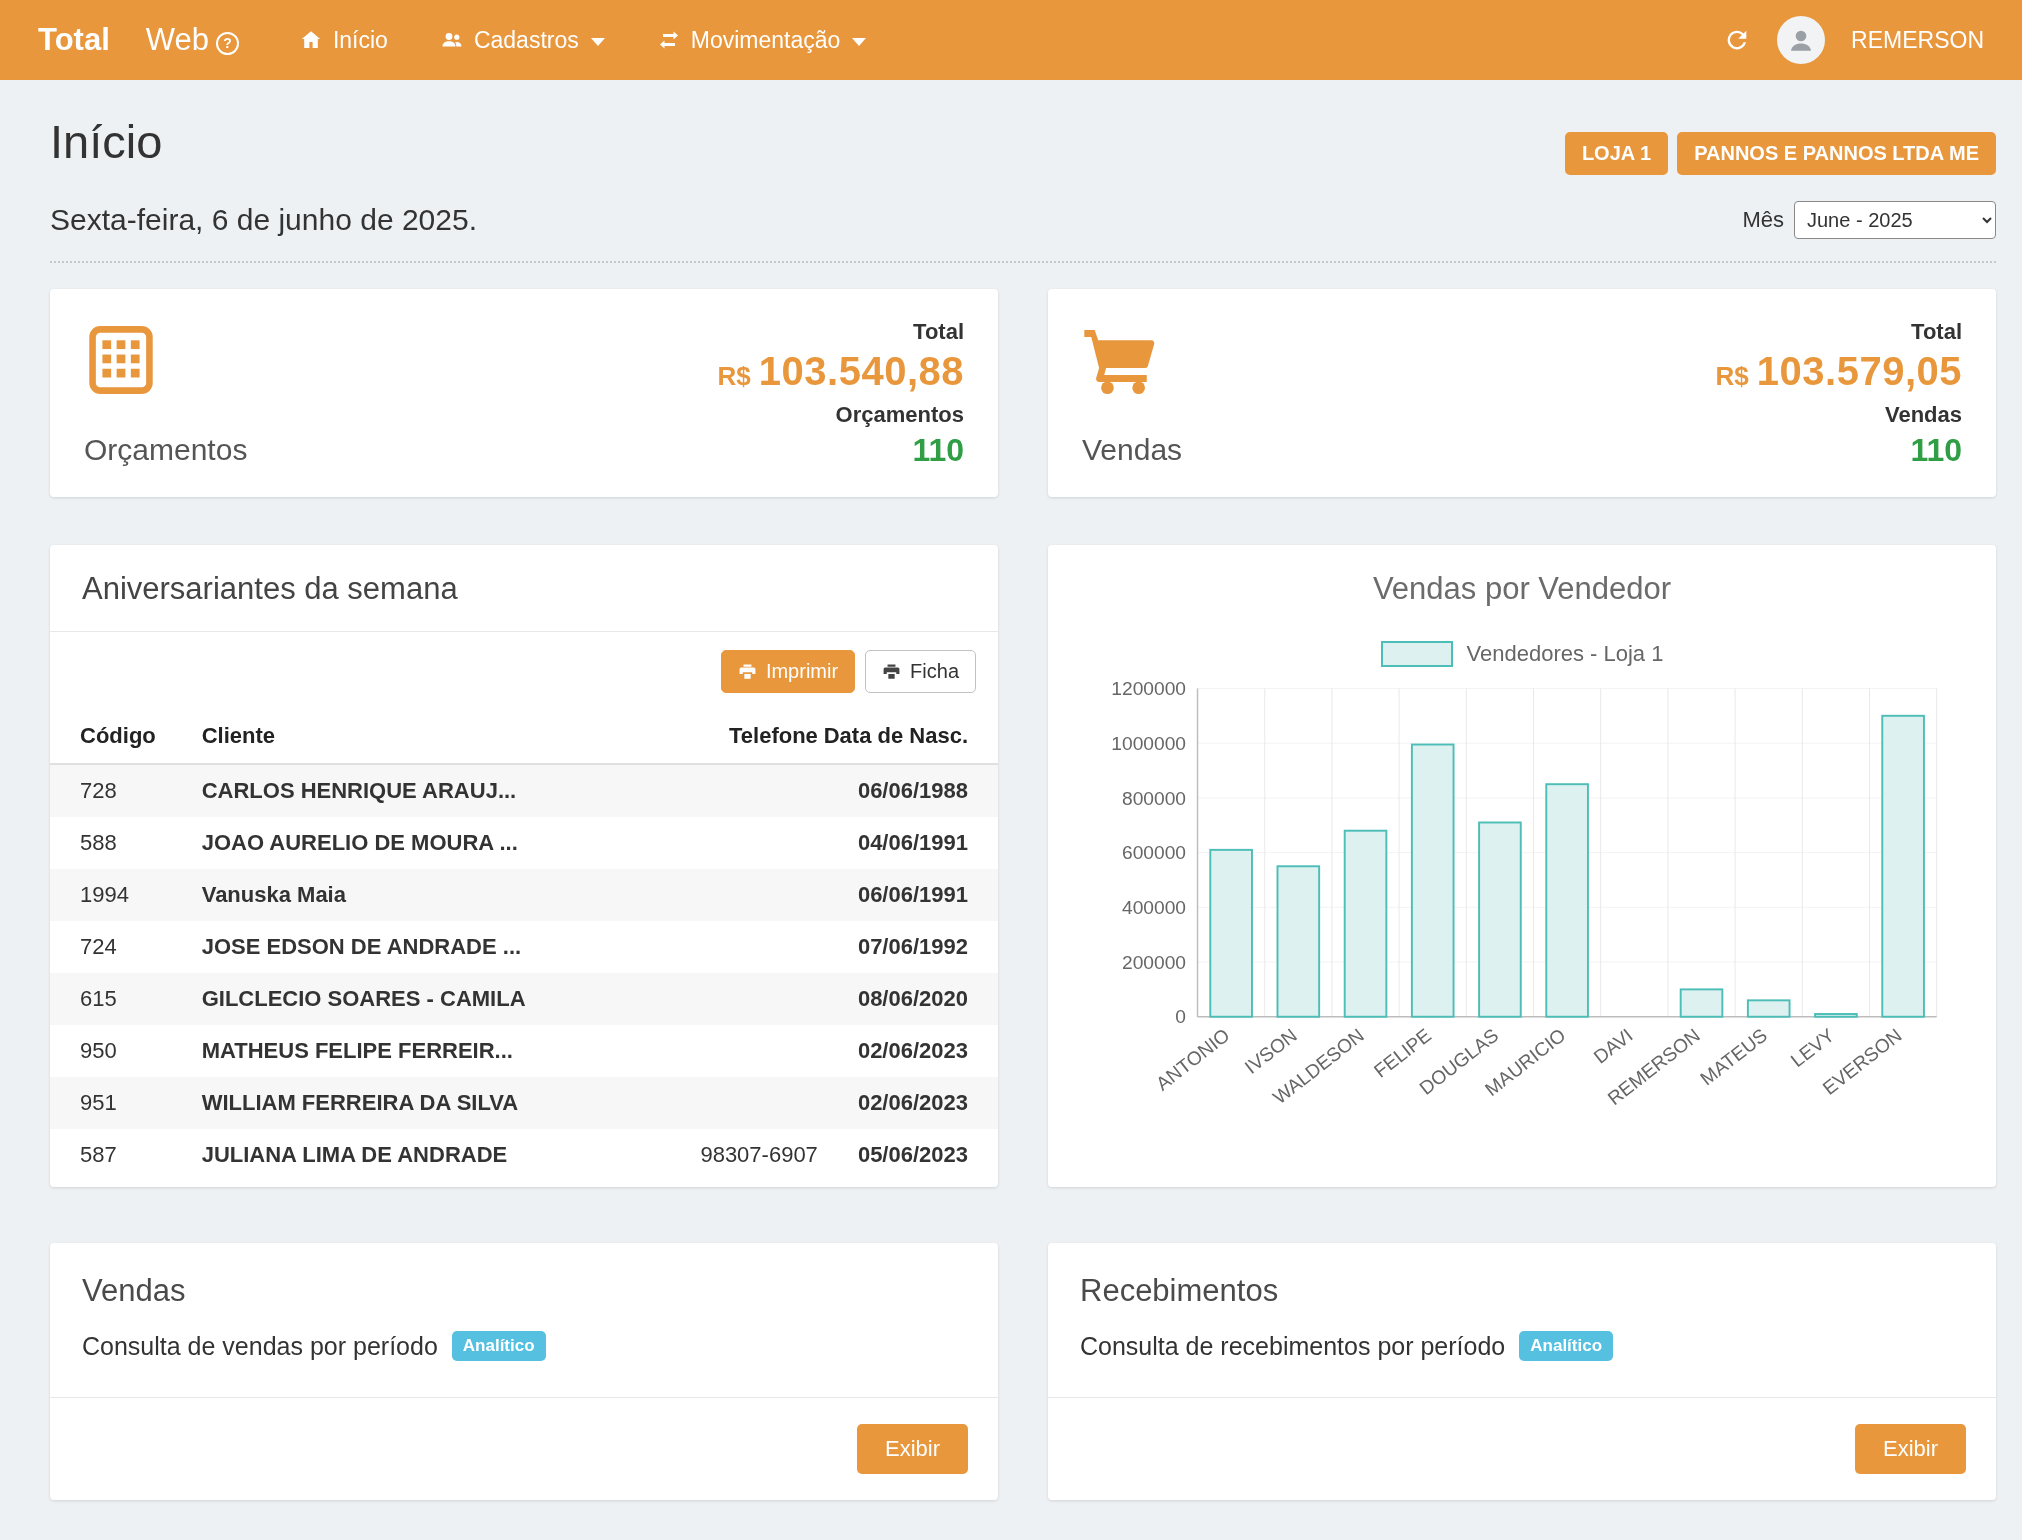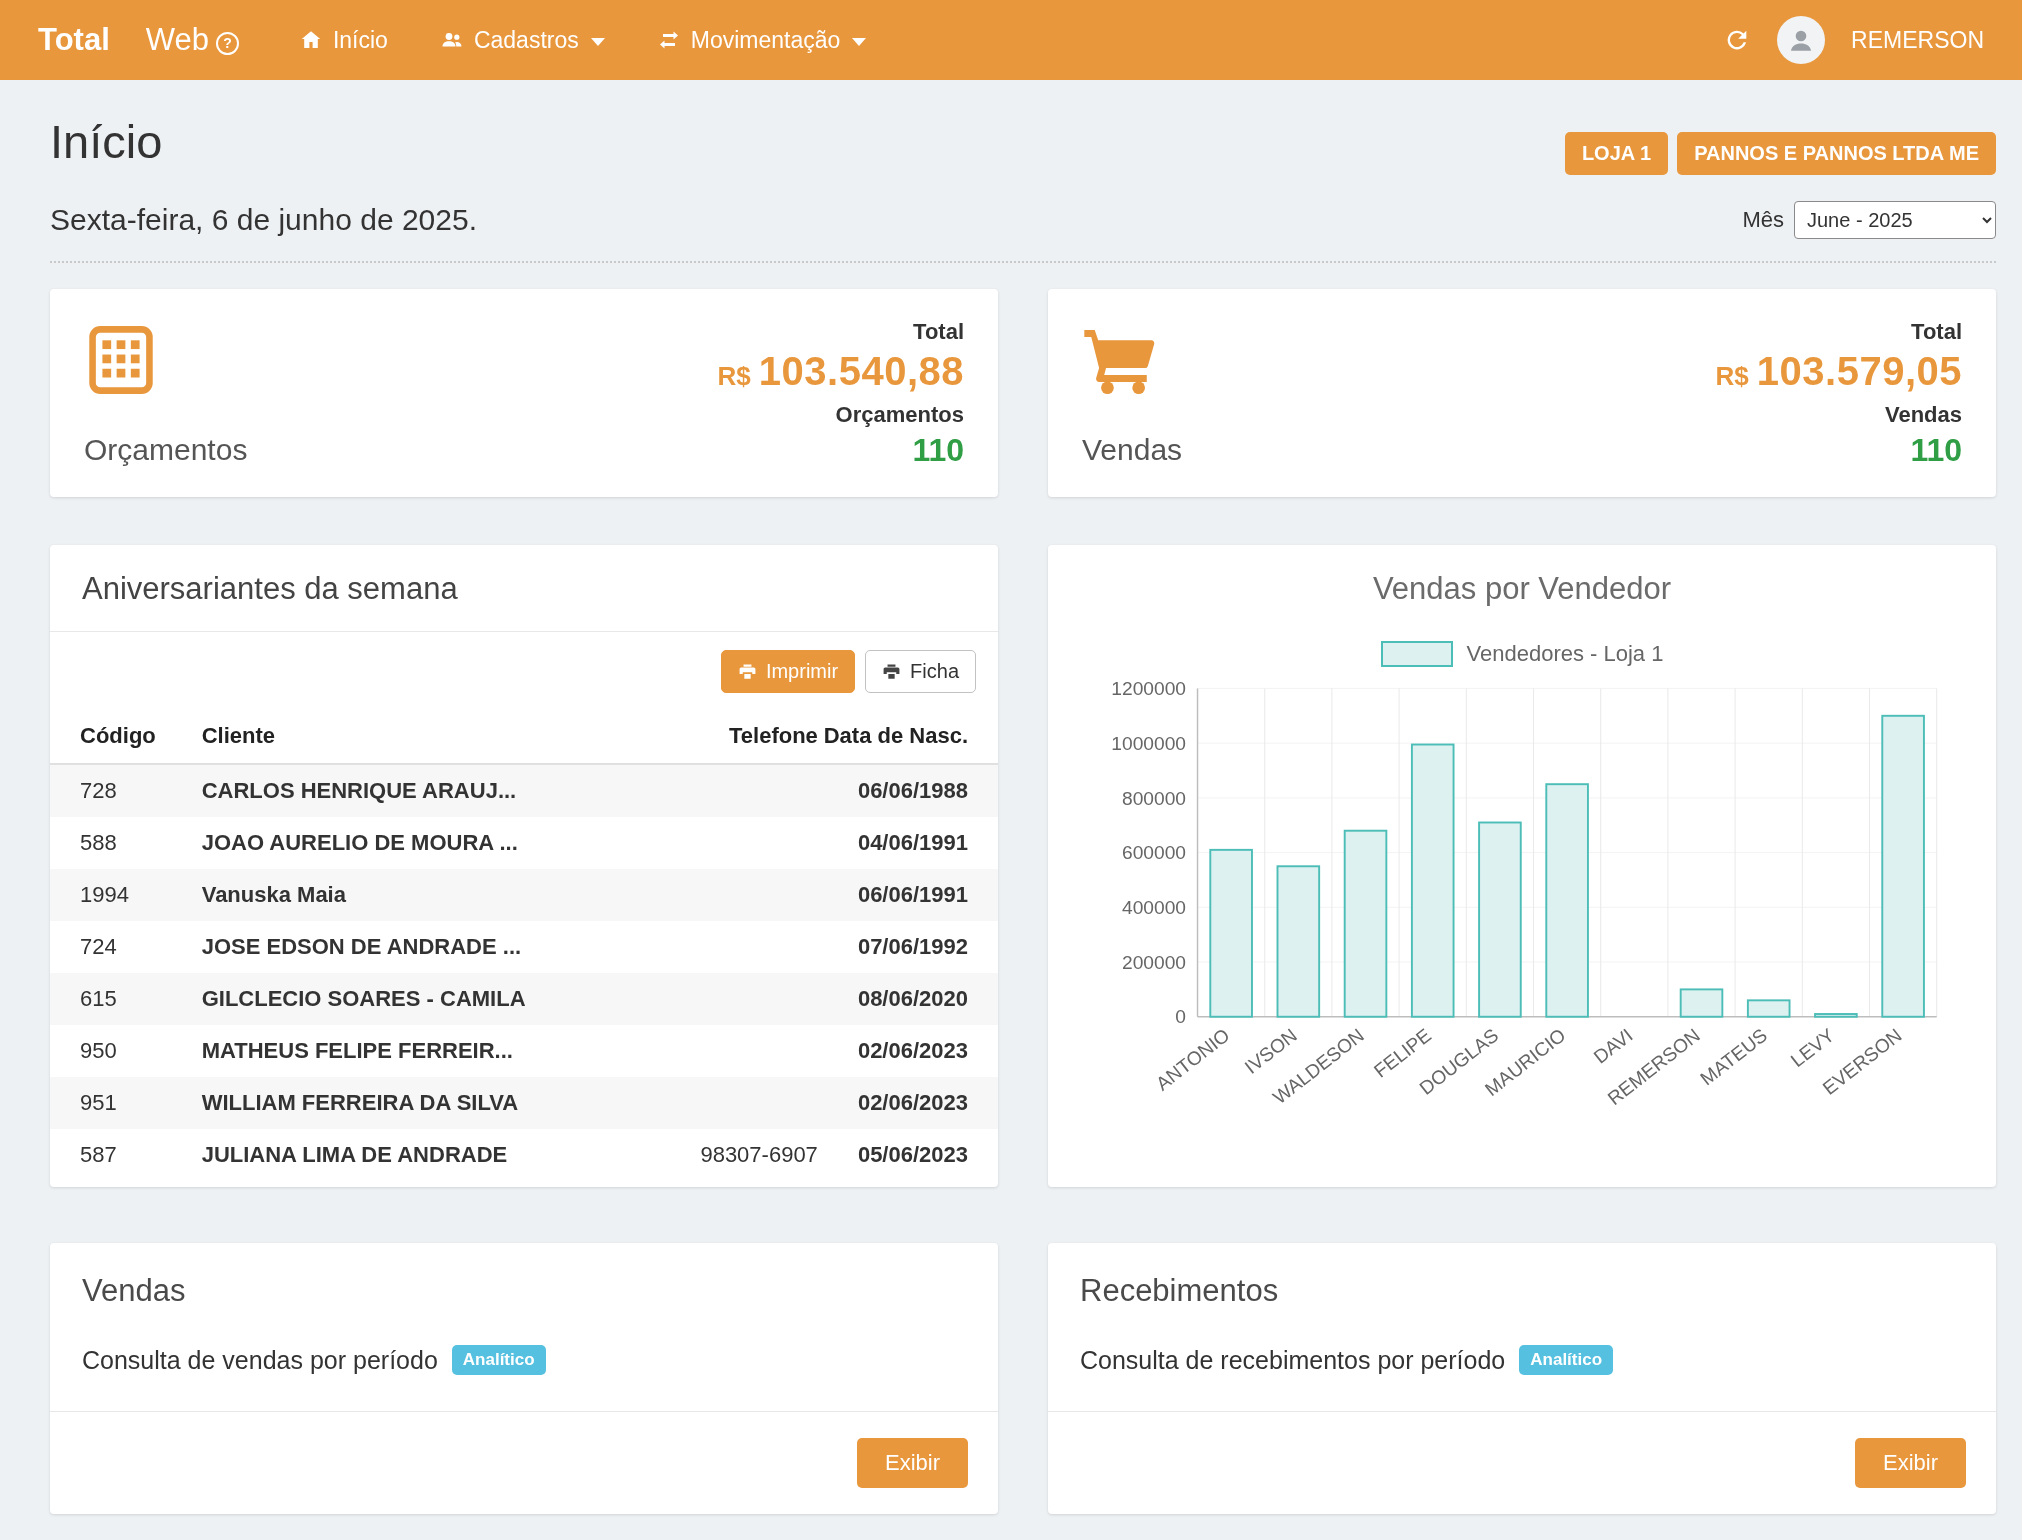--- a/index.html
+++ b/index.html
@@ -128,21 +128,21 @@
   }
   .legend-swatch {
     width: 72px; height: 26px; background: #ddf1f0;
     border: 2px solid #4cbdb7; display: inline-block;
   }
   .chart-svg { width: 96%; margin-top: 8px; }
 
   
   .panel-body { padding: 30px 32px 36px 32px; }
   .panel-title { font-size: 31px; color: #4a4a4a; }
-  .panel-desc { margin-top: 36px; font-size: 25px; color: #333; display: flex; align-items: center; gap: 14px; }
+  .panel-desc { margin-top: 22px; font-size: 25px; color: #333; display: flex; align-items: center; gap: 14px; }
   .badge {
     background: #56c0e0; color: #fff; font-size: 17px; font-weight: 700;
     padding: 5px 11px; border-radius: 5px;
   }
   .panel-footer {
     border-top: 1px solid #e7e7e7; padding: 26px 30px;
     display: flex; justify-content: flex-end;
   }
   .btn-exibir {
     background: #e8973c; color: #fff; border: none; border-radius: 5px;

